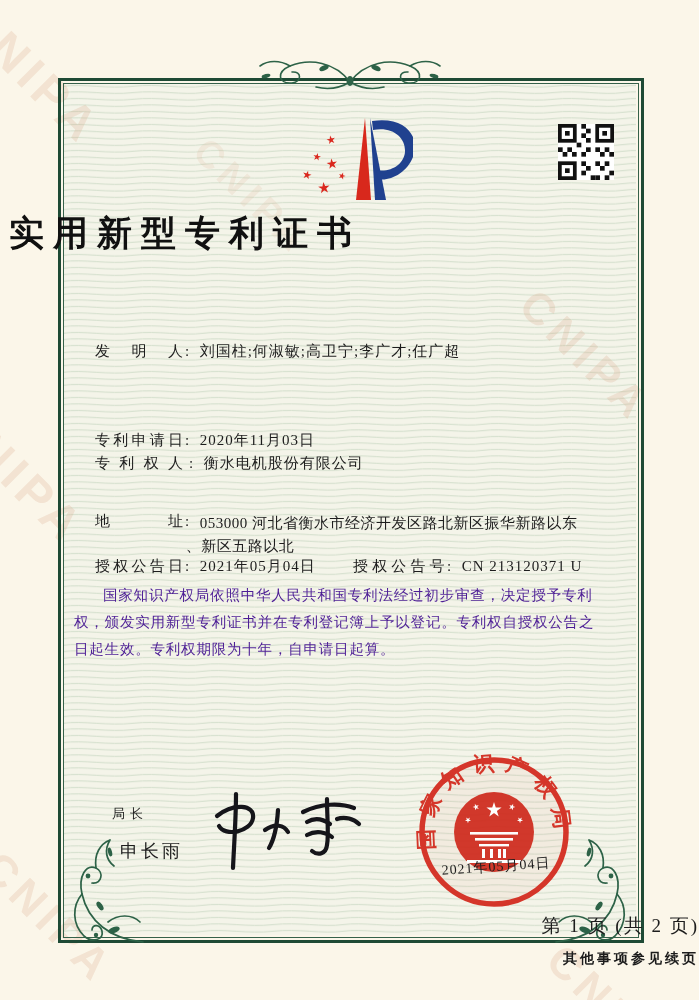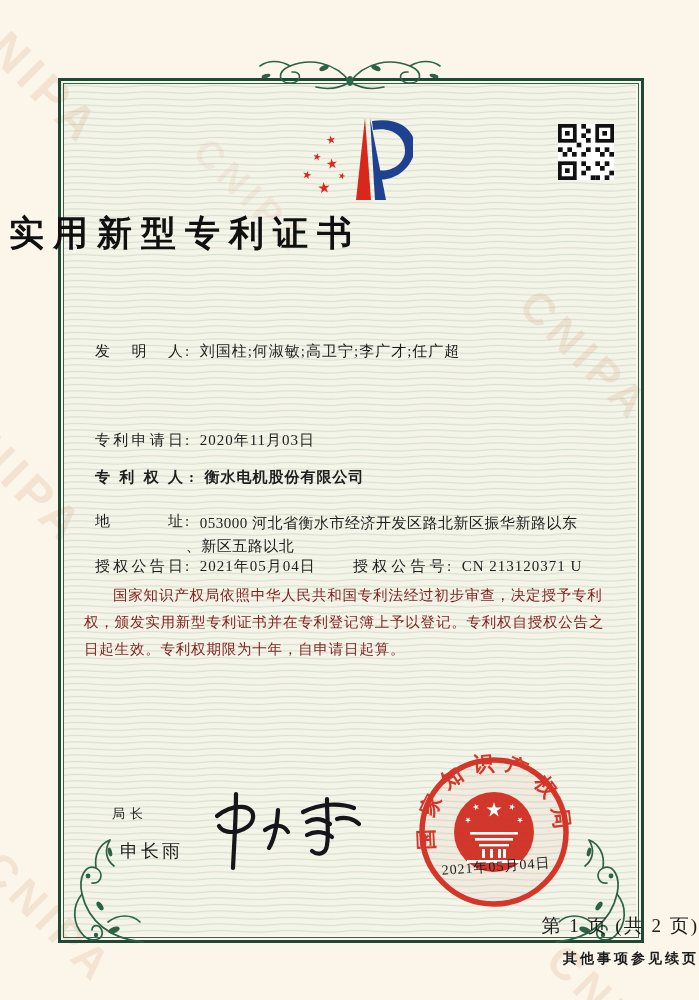--- a/index.html
+++ b/index.html
@@ -29,22 +29,22 @@
   
   .row{position:absolute; left:95px; font-size:15px; letter-spacing:0.5px; white-space:nowrap;}
   .flabel{display:inline-block; width:88px; text-align:justify; text-align-last:justify; letter-spacing:0;}
   .colon{display:inline-block; margin:0 2px 0 2px;}
   .fvalue{display:inline-block; margin-left:8px; letter-spacing:1px;}
   .addr-val{display:inline-block; margin-left:8px; vertical-align:top; width:430px; white-space:normal; line-height:23px;}
   .addr-line2{margin-left:-14px;}
   .row-grant2{position:absolute; left:353px; top:0; white-space:nowrap;}
   .flabel-g{display:inline-block; width:92px; text-align:justify; text-align-last:justify;}
   
-  .body-text{position:absolute; left:84px; top:582px; width:524px;
-    font-size:14.5px; line-height:27px; letter-spacing:0.8px; color:#7f1d1d;}
+  .body-text{position:absolute; left:74px; top:582px; width:524px;
+    font-size:14.5px; line-height:27px; letter-spacing:0.8px; color:#4c1d95;}
   .body-text p{margin:0; text-indent:2em;}
   
   .sig-role{position:absolute; left:112px; top:805px; font-size:13px; letter-spacing:5px;}
   .sig-name{position:absolute; left:120px; top:839px; font-size:18px; letter-spacing:3px;}
   .sig-script{position:absolute; left:203px; top:788px;}
   .seal{position:absolute; left:408px; top:752px; opacity:0.93;}
   .seal-date{position:absolute; left:420px; top:858px; width:152px; text-align:center;
     font-size:14px; color:#1c1c1c; letter-spacing:1px; transform:rotate(-4deg); z-index:4;}
   
   .page-info{position:absolute; left:0; right:0; top:913px; text-align:right; font-size:19px; letter-spacing:2px;}
@@ -186,21 +186,21 @@
     </svg>
 
     <div class="title">实用新型专利证书</div>
 
     <div class="row" style="top:342px;">
       <span class="flabel">发明人</span><span class="colon">:</span><span class="fvalue">刘国柱;何淑敏;高卫宁;李广才;任广超</span>
     </div>
     <div class="row" style="top:431px;">
       <span class="flabel">专利申请日</span><span class="colon">:</span><span class="fvalue">2020年11月03日</span>
     </div>
-    <div class="row" style="top:468px;font-weight:bold;">
+    <div class="row" style="top:454px;">
       <span class="flabel">专利权人</span><span class="colon"></span><span class="colon">:</span><span class="fvalue">衡水电机股份有限公司</span>
     </div>
     <div class="row" style="top:512px;">
       <span class="flabel">地址</span><span class="colon">:</span><span class="addr-val"><span>053000 河北省衡水市经济开发区路北新区振华新路以东</span><br><span class="addr-line2">、新区五路以北</span></span>
     </div>
     <div class="row" style="top:557px;">
       <span class="flabel">授权公告日</span><span class="colon">:</span><span class="fvalue">2021年05月04日</span>
       <span class="row-grant2" style="left:258px;">
         <span class="flabel-g">授权公告号</span><span class="colon">:</span><span class="fvalue">CN 213120371 U</span>
       </span>

